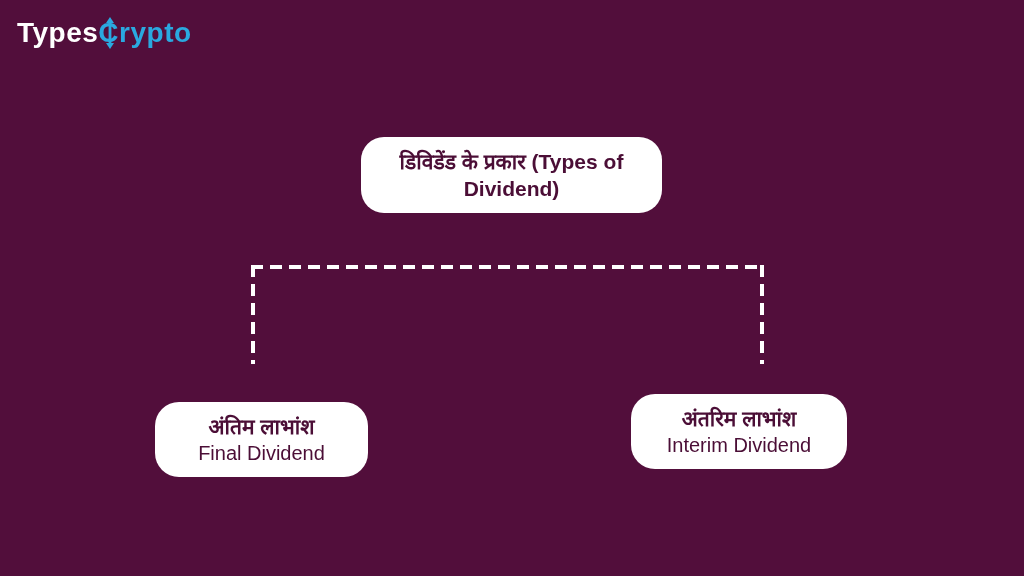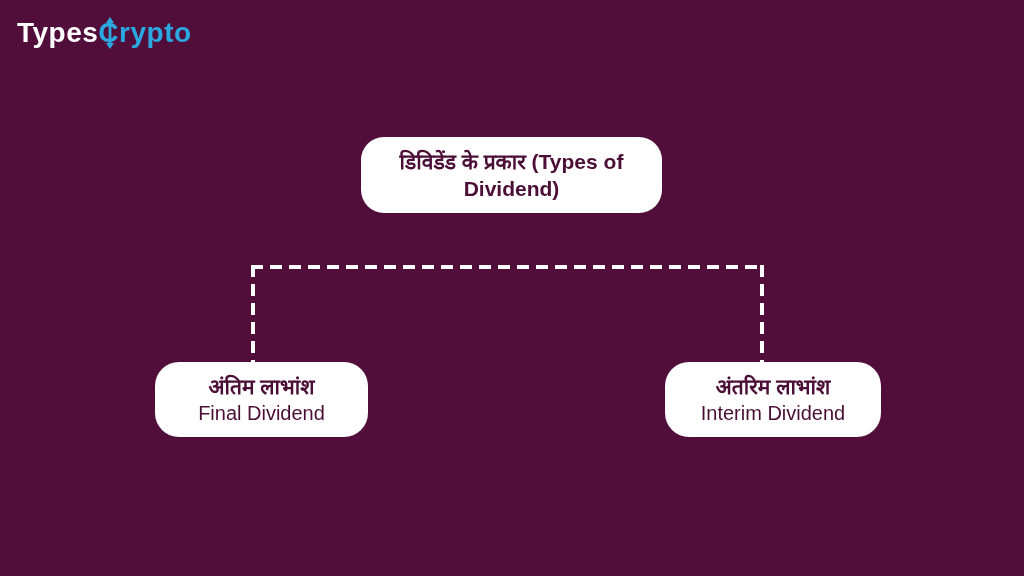--- a/index.html
+++ b/index.html
@@ -62,22 +62,22 @@
     border-radius: 23px;
   }
   .node-root .node-line {
     font-size: 21px;
     line-height: 27px;
   }
   .node-child {
     top: 362px;
     height: 75px;
   }
-  .node-child-left  { left: 155px; width: 213px; }
-  .node-child-right { left: 665px; width: 216px; }
+  .node-child-left  { left: 155px; width: 213px; margin-top: 40px; }
+  .node-child-right { left: 631px; width: 216px; margin-top: 32px; }
   .node-hindi {
     font-size: 21px;
     line-height: 27px;
     font-weight: 700;
   }
   .node-english {
     font-size: 20px;
     line-height: 26px;
     font-weight: 400;
   }

